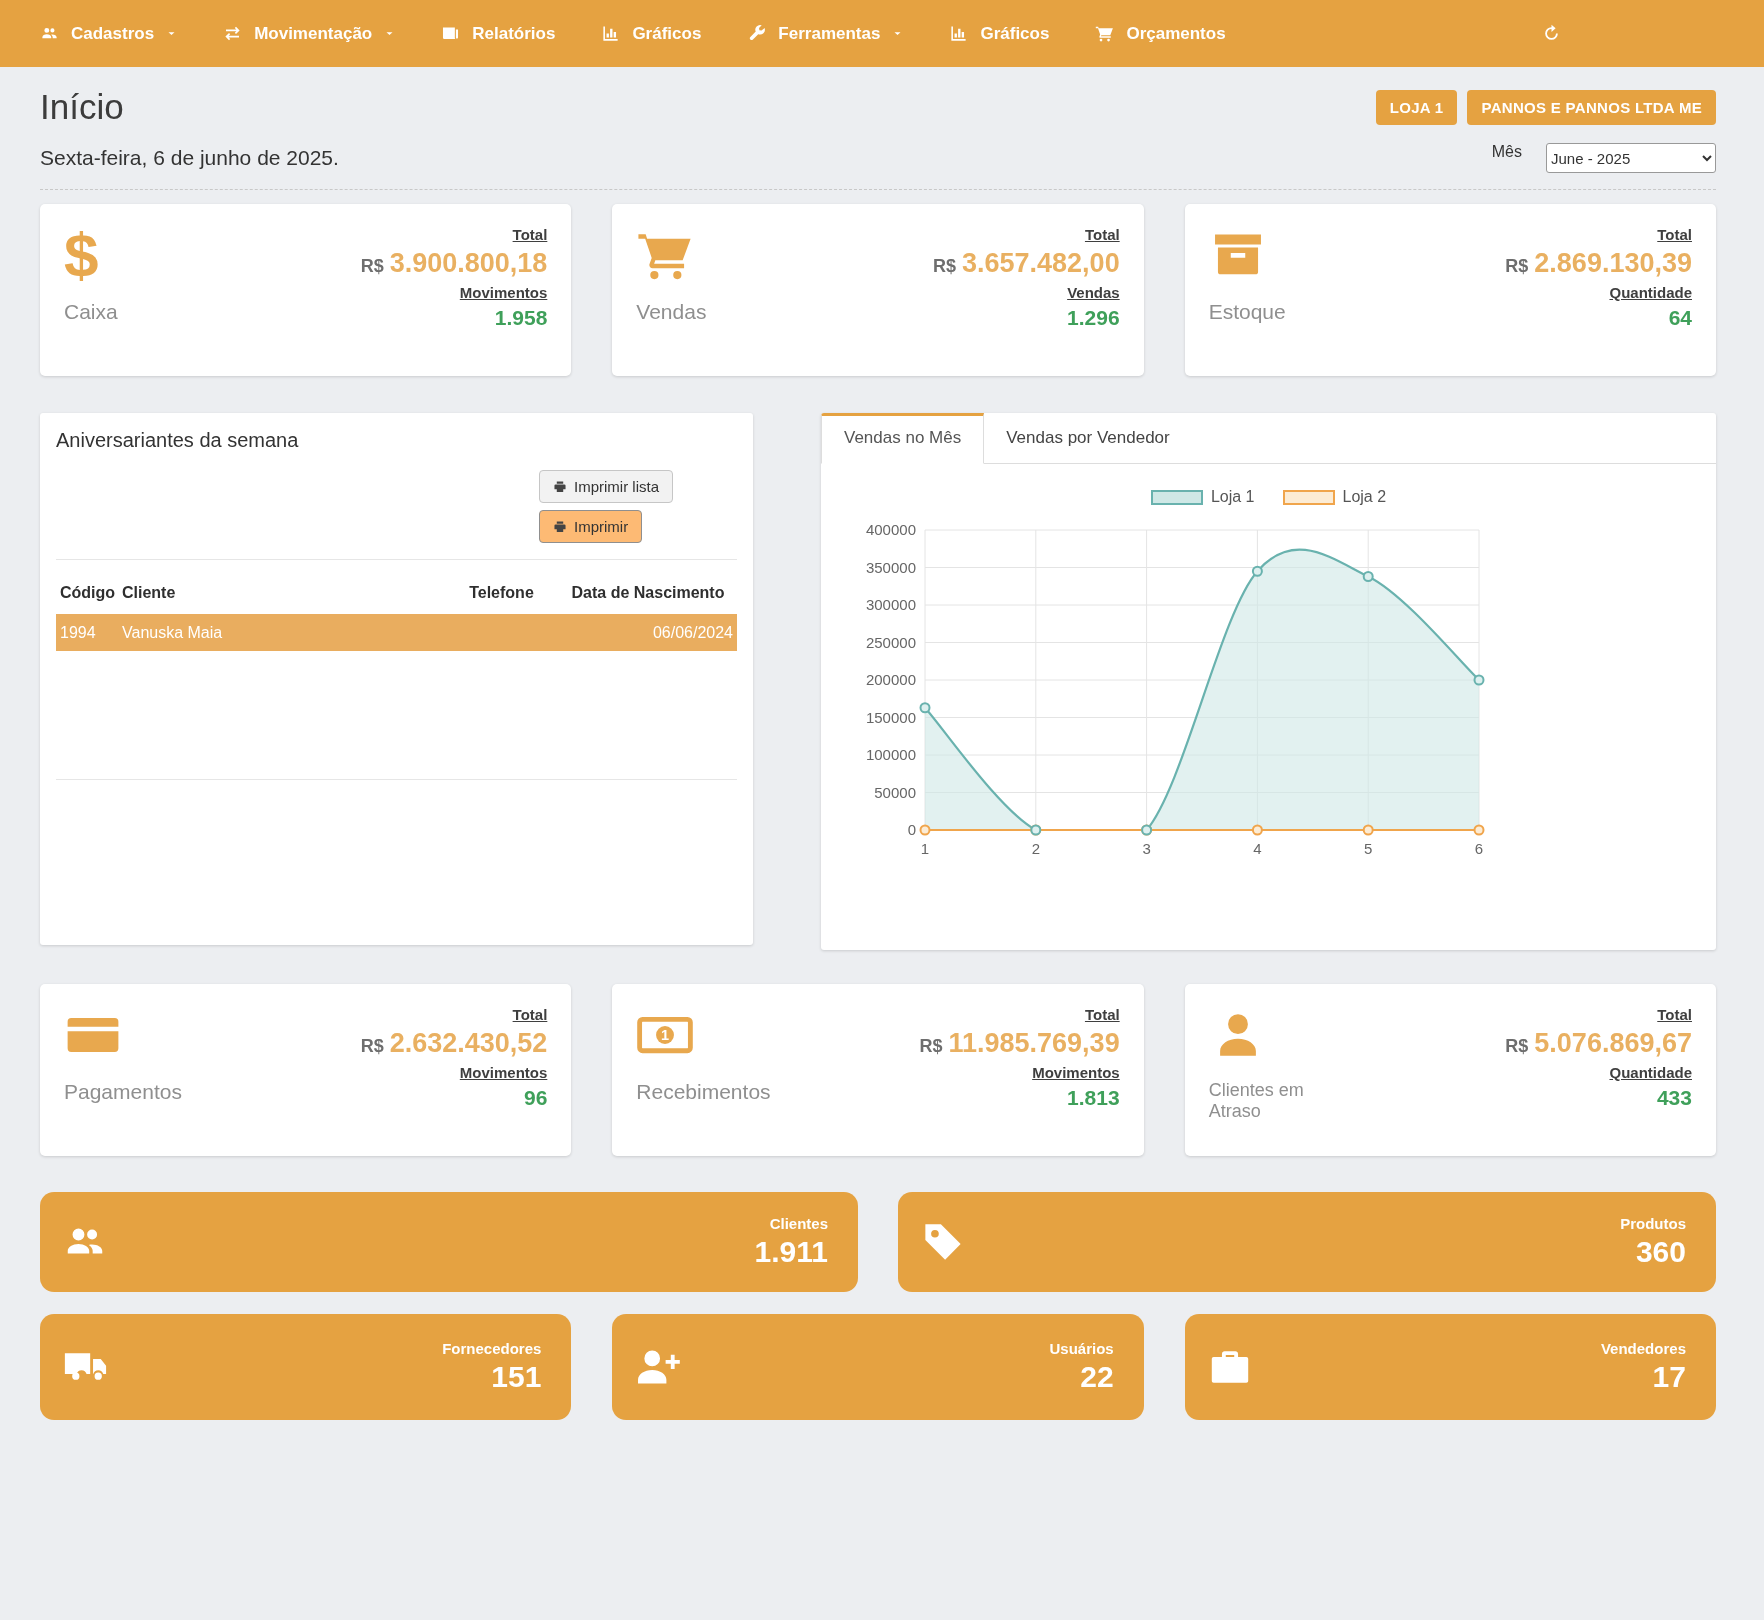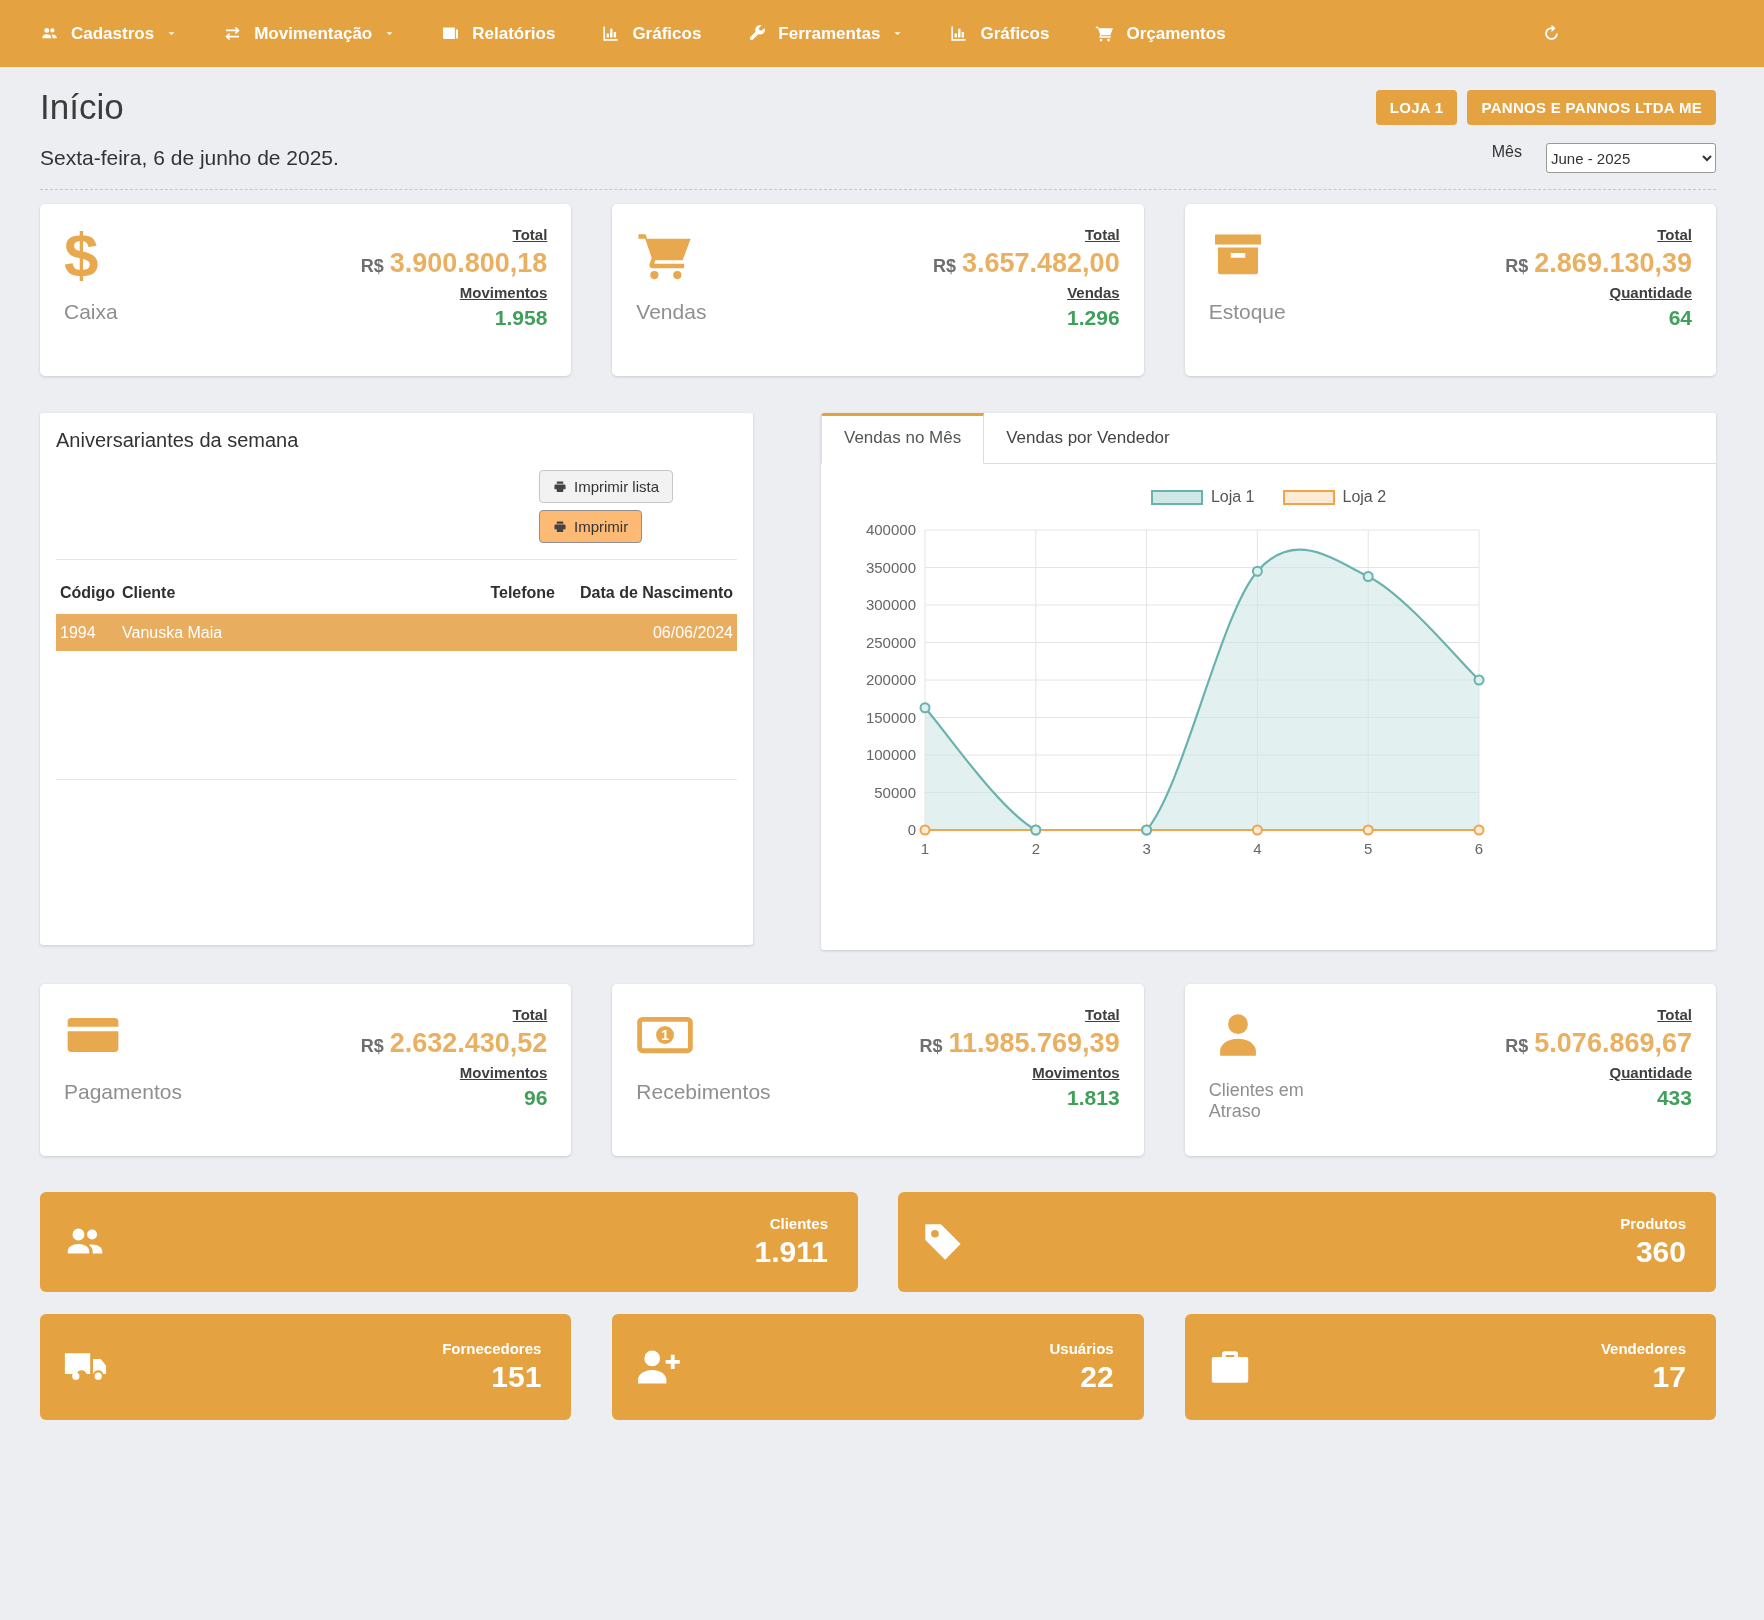--- a/index.html
+++ b/index.html
@@ -76,21 +76,21 @@
     display:inline-flex; align-items:center; gap:7px; font-size:15px; color:#333;
     background:#f2f2f2; border:1px solid #c6c6c6; border-radius:4px; padding:7px 13px;
     font-family:inherit; cursor:pointer;
   }
   .btn-light svg { width:14px; height:14px; fill:#444; }
   .btn-light.pressed { background:#fdba74; border-color:#8f8f8f; }
   .divider { border:none; border-top:1px solid #e6e6e6; margin:16px 0 0; }
   .bday-table { margin-top:18px; }
   .trow { display:grid; grid-template-columns:62px 1fr 115px 178px; align-items:center; }
   .thead > div { font-weight:700; font-size:16px; color:#2f2f2f; padding:6px 4px; }
-  .thead .num { text-align:right; }
+  .thead .num { text-align:center; }
   .tdata { background:#e9ad5f; color:#fff; height:37px; font-size:16px; margin-top:6px; }
   .tdata > div { padding:0 4px; }
   .tdata .num { text-align:right; }
   .spacer-a { height:112px; }
 
   .sales-panel {
     flex:1; height:537px; background:#fff; border-radius:3px;
     box-shadow:0 1px 3px rgba(0,0,0,.15); display:flex; flex-direction:column; overflow:hidden;margin-left:28px;
   }
   .tabbar { display:flex; border-bottom:1px solid #ddd; }
@@ -101,21 +101,21 @@
   }
   .chart-area { padding:20px 34px 0; }
   .legend { display:flex; justify-content:center; gap:28px; align-items:center; margin:4px 0 12px; }
   .legend-item { display:flex; align-items:center; gap:8px; font-size:16px; color:#555; cursor:pointer; }
   .lbox { width:52px; height:15px; border:2px solid #999; background:#eee; }
 
   
   .tiles-2col { display:grid; grid-template-columns:1fr 1fr; gap:40px; margin-top:36px; }
   .tiles-3col { display:grid; grid-template-columns:repeat(3,1fr); gap:41px; margin-top:22px; }
   .tile {
-    background:#e5a241; border-radius:6px; color:#fff; height:100px;
+    background:#e5a241; border-radius:14px; color:#fff; height:100px;
     display:flex; align-items:center; justify-content:space-between;
     padding:0 30px 0 22px; cursor:pointer;
   }
   .tiles-3col .tile { height:106px; }
   .tile-icon svg { width:46px; height:46px; fill:#fff; }
   .tile-right { display:flex; flex-direction:column; align-items:flex-end; }
   .tile-label { font-size:15px; font-weight:700; }
   .tile-value { font-size:30px; font-weight:700; margin-top:3px; }
 </style>
 </head>

